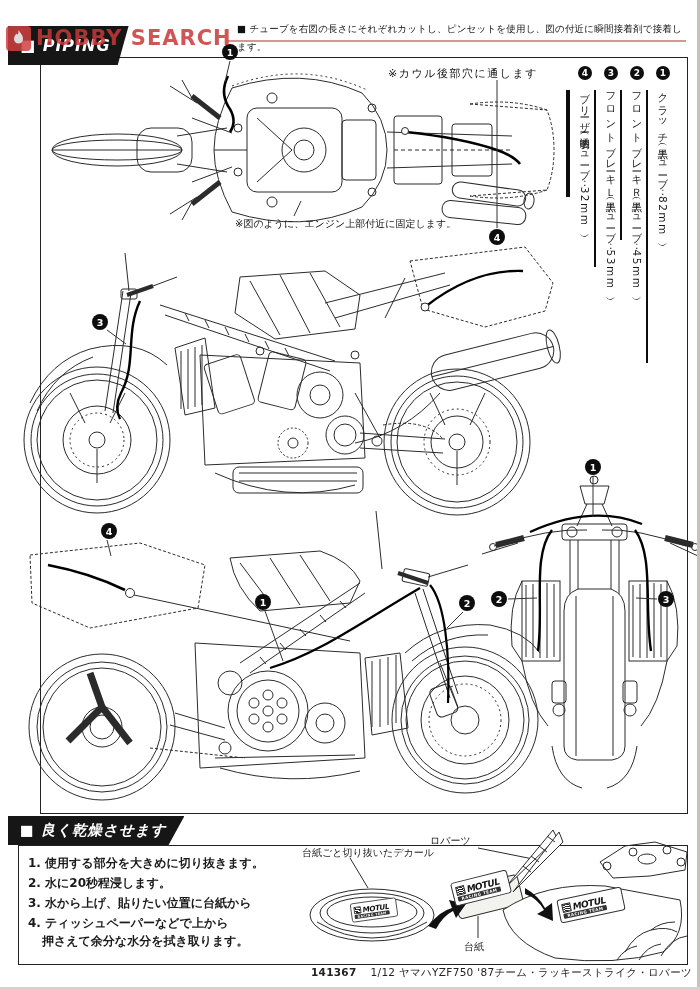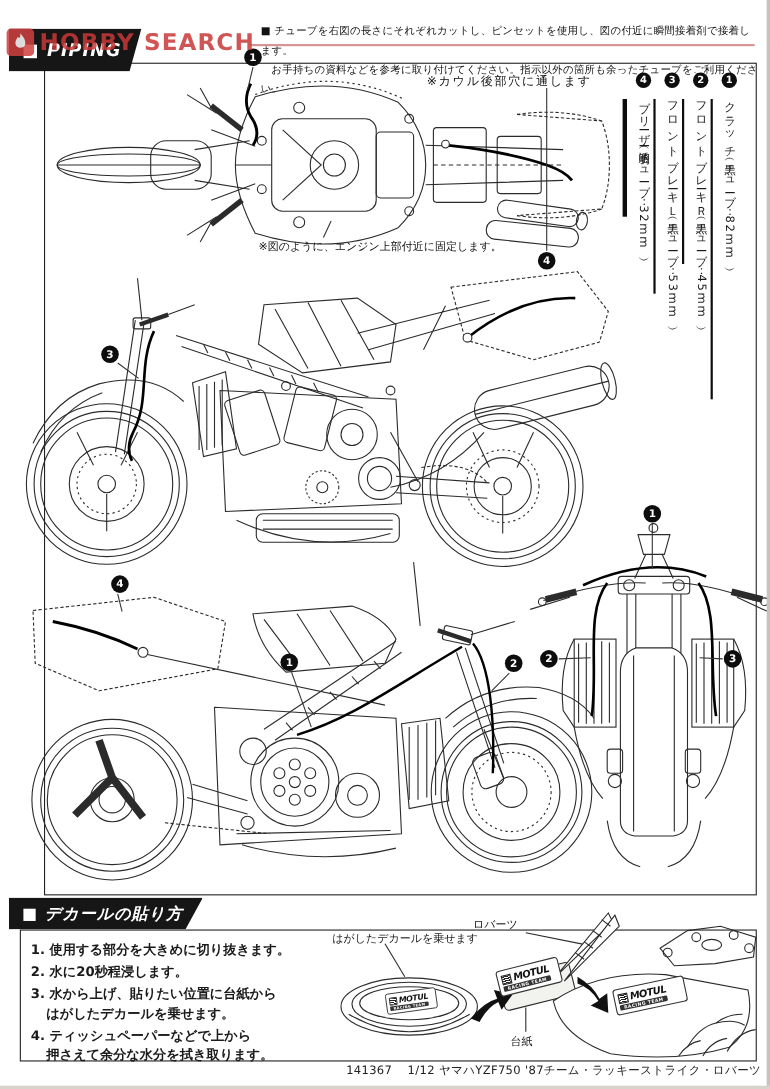--- a/index.html
+++ b/index.html
@@ -30,53 +30,52 @@
   .step .l2{display:block;padding-left:14px;}
   
   .dlabel{position:absolute;font-size:10px;white-space:nowrap;z-index:5;}
   
   .motul{position:absolute;width:58px;height:24px;background:#fff;border:1px solid #333;border-radius:3px;z-index:5;display:flex;flex-direction:column;justify-content:center;padding:1px 3px;box-sizing:border-box;}
   .motul .row1{display:flex;align-items:center;gap:2px;}
   .motul .blk{width:7px;height:7px;background:repeating-linear-gradient(0deg,#222 0 1px,#fff 1px 2px);border:1px solid #222;}
   .motul .brand{font-size:9px;font-weight:900;font-style:italic;letter-spacing:-.5px;color:#111;}
   .motul .team{font-size:4px;font-weight:bold;color:#fff;background:#333;text-align:center;letter-spacing:.5px;border-radius:1px;width:44px;}
   .footer{position:absolute;left:0;top:966px;width:692px;text-align:right;font-size:10.5px;color:#222;letter-spacing:.3px;z-index:3;}
-  .footer .no{margin-right:14px;}
+  .footer .no{margin-right:14px;font-weight:bold;}
   svg{position:absolute;overflow:visible;z-index:2;}
   .edge-r{position:absolute;right:0;top:0;width:3px;height:990px;background:#c9c2bc;z-index:10;}
   .edge-b{position:absolute;left:0;top:987px;width:700px;height:3px;background:#d8d2cc;z-index:10;}
 </style>
 </head>
 <body>
 
 <div id="page">
 
   <div class="frame" style="left:40px;top:57px;width:646px;height:755px;"></div>
   <div class="frame" style="left:18px;top:845px;width:668px;height:118px;"></div>
 
   <div class="badge" style="left:8px;top:26px;height:39px;">
     <span class="txt" style="font-size:16px;">■ PIPING</span>
   </div>
   <div class="badge" style="left:8px;top:816px;height:29px;">
-    <span class="txt" style="font-size:14.5px;">■ デカールの貼り方</span>
+    <span class="txt" style="font-size:14.5px;">■ 良く乾燥させます</span>
   </div>
 
   <div class="wm-tail"></div>
   <div class="wm">
     <span class="wm-flame">
       <svg width="15" height="17" viewBox="0 0 15 17" style="position:static;">
           <path d="M7.5 0 C9 3 12 4.5 12 9 A4.5 4.5 0 0 1 3 9 C3 6.5 4.5 5.5 5.2 3.5 C6 5 7.8 5.5 7.5 0 Z" fill="#fff"></path>
         </svg>
     </span>
     <span class="wm-text">HOBBY SEARCH</span>
   </div>
 
   <div class="instr">
     <div>■ チューブを右図の長さにそれぞれカットし、ピンセットを使用し、図の付近に瞬間接着剤で接着します。</div>
-    <div>　お手持ちの資料などを参考に取り付けてください。指示以外の箇所も余ったチューブをご利用ください。</div>
   </div>
 
   <div class="tube-item" style="left:652px;top:66px;">
     <div class="tube-num">1</div>
     <div class="tube-label">クラッチ（黒チューブ：82mm）</div>
   </div>
   <div class="tube-item" style="left:626px;top:66px;">
     <div class="tube-num">2</div>
     <div class="tube-label">フロントブレーキＲ（黒チューブ：45mm）</div>
   </div>
@@ -327,25 +326,25 @@
       <path d="M463,612 L447,628"></path>
       <path d="M593,476 L593,517"></path>
       <path d="M508,599 L537,598"></path>
       <path d="M657,599 L636,598"></path>
     </g>
   </svg>
 
   <div class="steps">
     <div class="step"><span>1. 使用する部分を大きめに切り抜きます。</span><span class="l2"></span></div>
     <div class="step"><span>2. 水に20秒程浸します。</span><span class="l2"></span></div>
-    <div class="step"><span>3. 水から上げ、貼りたい位置に台紙から</span><span class="l2">はがしたデカールを乗せます。</span></div>
+    <div class="step"><span>3. 水から上げ、貼りたい位置に台紙から</span></div>
     <div class="step"><span>4. ティッシュペーパーなどで上から</span><span class="l2">押さえて余分な水分を拭き取ります。</span></div>
   </div>
 
-  <div class="dlabel" style="left:302px;top:846px;">はがしたデカールを乗せます</div>
+  <div class="dlabel" style="left:302px;top:846px;">台紙ごと切り抜いたデカール</div>
   <div class="dlabel" style="left:430px;top:834px;">ロバーツ</div>
   <div class="dlabel" style="left:464px;top:940px;">台紙</div>
 
   <svg style="left:295px;top:826px;" width="400" height="136" viewBox="0 0 400 136">
     <g stroke="#2b2b2b" fill="none" stroke-width="1">
       <path d="M55,32 L73,62"></path>
       <ellipse cx="77" cy="89" rx="62" ry="26"></ellipse>
       <ellipse cx="77" cy="87" rx="52" ry="20"></ellipse>
       <ellipse cx="77" cy="86" rx="45" ry="15"></ellipse>
       <path d="M22,96 Q77,128 132,96"></path>

